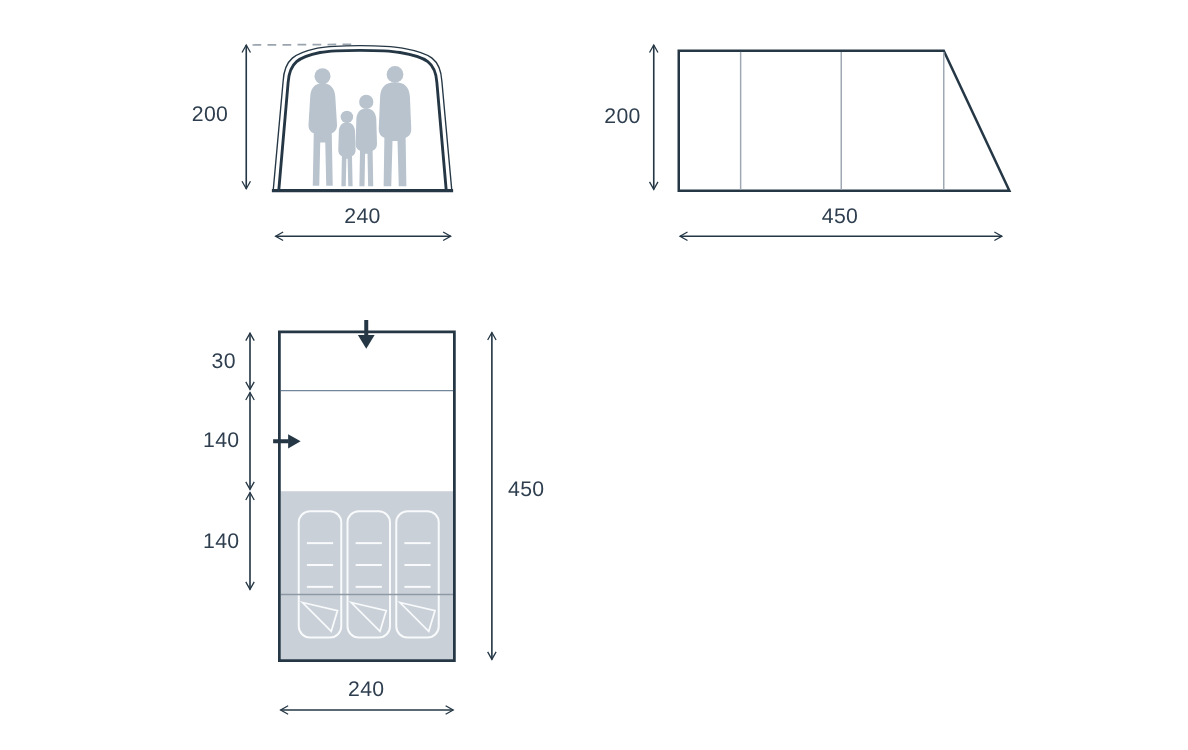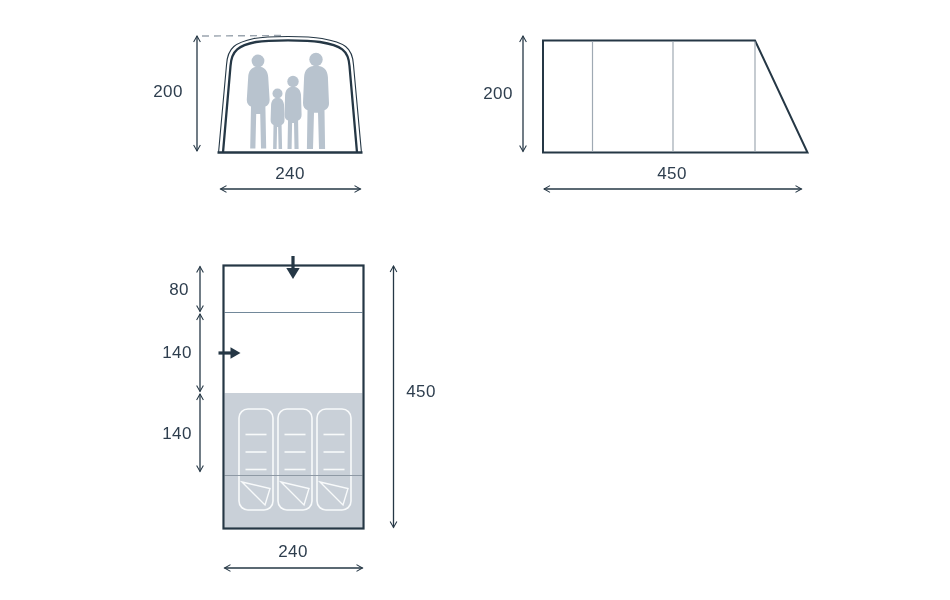--- a/index.html
+++ b/index.html
@@ -130,19 +130,19 @@
       <line x1="224.5" y1="568" x2="362.5" y2="568" class="stroke-outline" stroke-width="1.3" marker-start="url(#arr)" marker-end="url(#arr)"></line>
     </g>
   </svg>
 
   <div class="dim-label" style="left:168px;top:91px;">200</div>
   <div class="dim-label" style="left:290px;top:173px;">240</div>
 
   <div class="dim-label" style="left:498px;top:93px;">200</div>
   <div class="dim-label" style="left:672px;top:173px;">450</div>
 
-  <div class="dim-label" style="left:179px;top:289px;">80</div>
+  <div class="dim-label" style="left:179px;top:289px;">30</div>
   <div class="dim-label" style="left:177px;top:352px;">140</div>
   <div class="dim-label" style="left:177px;top:433px;">140</div>
   <div class="dim-label" style="left:421px;top:391px;">450</div>
   <div class="dim-label" style="left:293px;top:551px;">240</div>
 
 </div>
 
 </body></html>

